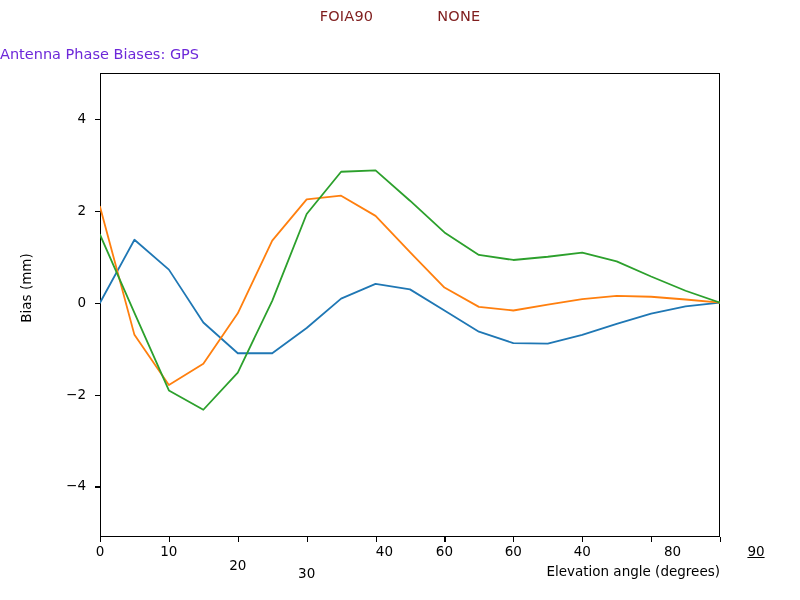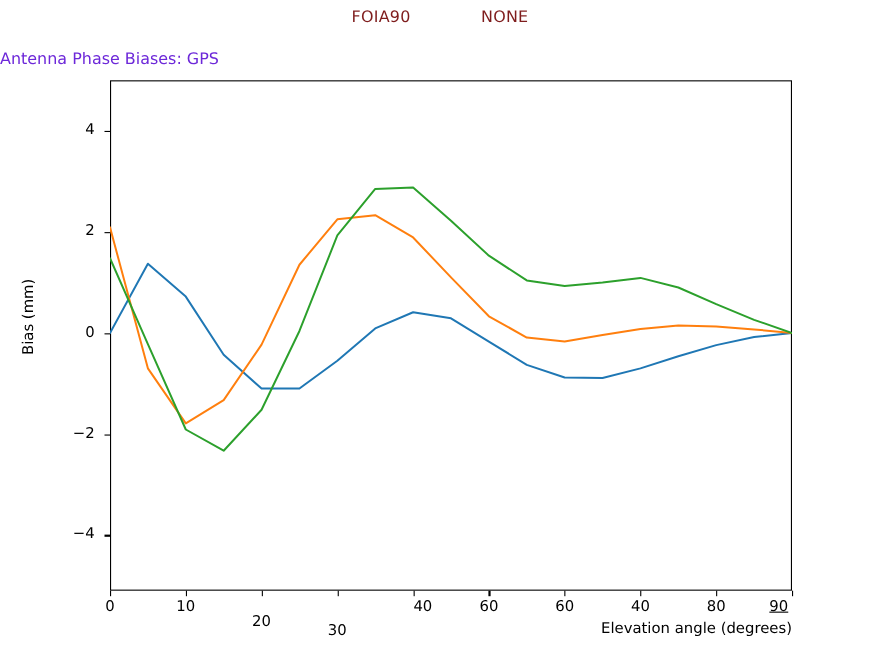--- a/index.html
+++ b/index.html
@@ -107,23 +107,23 @@
       <div class="xtick" style="left: 276.667px; margin-top: 22px;">30</div>
       <div class="xtickmark" style="left: 306.667px;"></div>
       <div class="xtick" style="left: 333px; text-align: right;">40</div>
       <div class="xtickmark" style="left: 375.556px;"></div>
       <div class="xtick" style="left: 414.444px;">60</div>
       <div class="xtickmark" style="left: 444.444px;"></div>
       <div class="xtick" style="left: 483.333px;">60</div>
       <div class="xtickmark" style="left: 513.333px;"></div>
       <div class="xtick" style="left: 552.222px;">40</div>
       <div class="xtickmark" style="left: 582.222px;"></div>
-      <div class="xtick" style="left: 621.111px;">80</div>
+      <div class="xtick" style="left: 621.111px; text-align: right;">80</div>
       <div class="xtickmark" style="left: 651.111px;"></div>
-      <div class="xtick" style="left: 678px; text-decoration: underline;">90</div>
+      <div class="xtick" style="left: 726px; text-decoration: underline;">90</div>
       <div class="xtickmark" style="left: 720px;"></div>
     </div>
 
   <div class="xlabel">Elevation angle (degrees)</div>
   <div class="ylabel">Bias (mm)</div>
 
 
 </div>
 
 </body></html>

